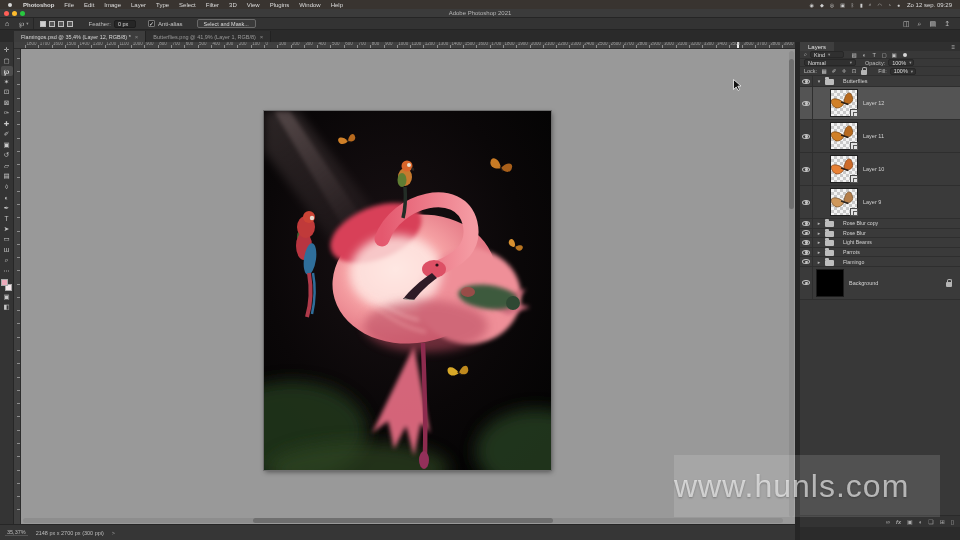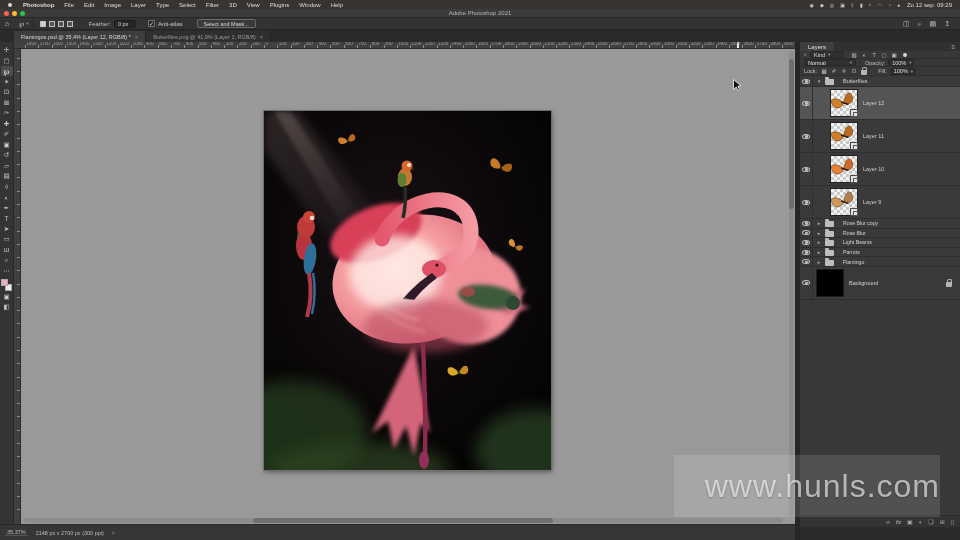--- a/index.html
+++ b/index.html
@@ -125,21 +125,21 @@
   .padlock{width:6px;height:5px;background:#b5b5b5;border-radius:1px;position:relative;margin-top:3px;}
   .padlock::before{content:'';position:absolute;top:-3px;left:1px;width:3px;height:3px;border:1px solid #b5b5b5;border-bottom:none;border-radius:2px 2px 0 0;}
   .pbottom{margin-top:auto;height:12px;background:#333333;border-top:1px solid #2a2a2a;display:flex;
            align-items:center;justify-content:flex-end;gap:6px;padding-right:6px;font-size:6px;color:#ababab;}
   .pbottom .bi{font-size:6px;font-style:normal;}
   .pbottom .bi.fx{font-style:italic;font-weight:bold;font-size:5.5px;}
   .pbase{height:13px;background:#2b2b2b;}
 
   
   .watermark{left:674px;top:455px;width:266px;height:62px;background:rgba(255,255,255,0.13);z-index:30;
-             display:flex;align-items:center;justify-content:flex-end;}
+             display:flex;align-items:center;justify-content:flex-start;}
   .watermark span{font-size:32px;color:rgba(255,255,255,0.62);letter-spacing:1px;
                   text-shadow:0 1px 2px rgba(0,0,0,0.25);}
 
   
   .plist .layer-row:nth-of-type(3) .bflysvg{filter:hue-rotate(-8deg) brightness(1.05);}
   .plist .layer-row:nth-of-type(4) .bflysvg{filter:saturate(.6) brightness(1.15);}
   .plist .layer-row:nth-of-type(5) .bflysvg{filter:brightness(.8);}
 </style>
 </head>
 <body>

